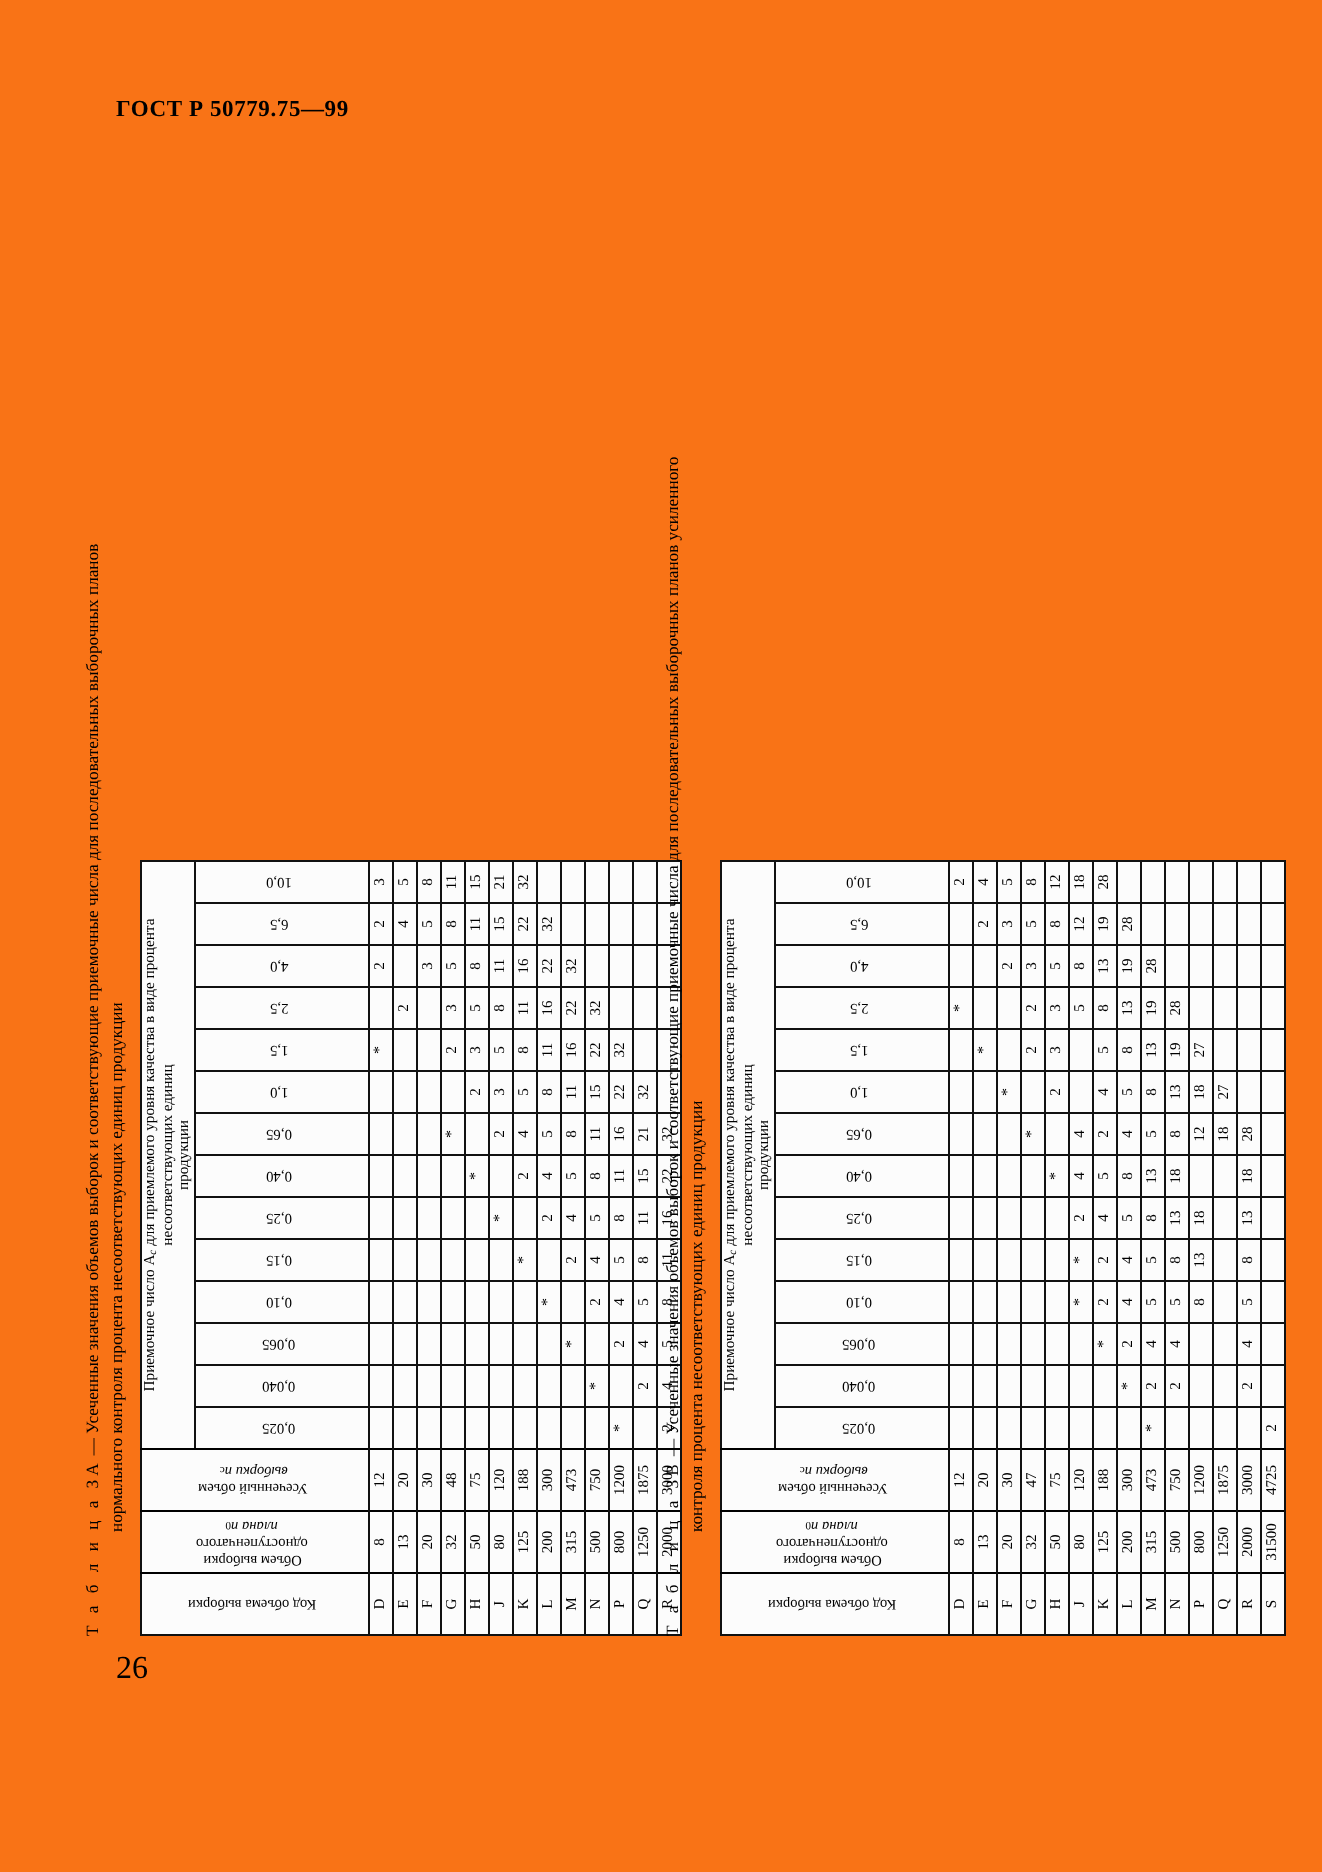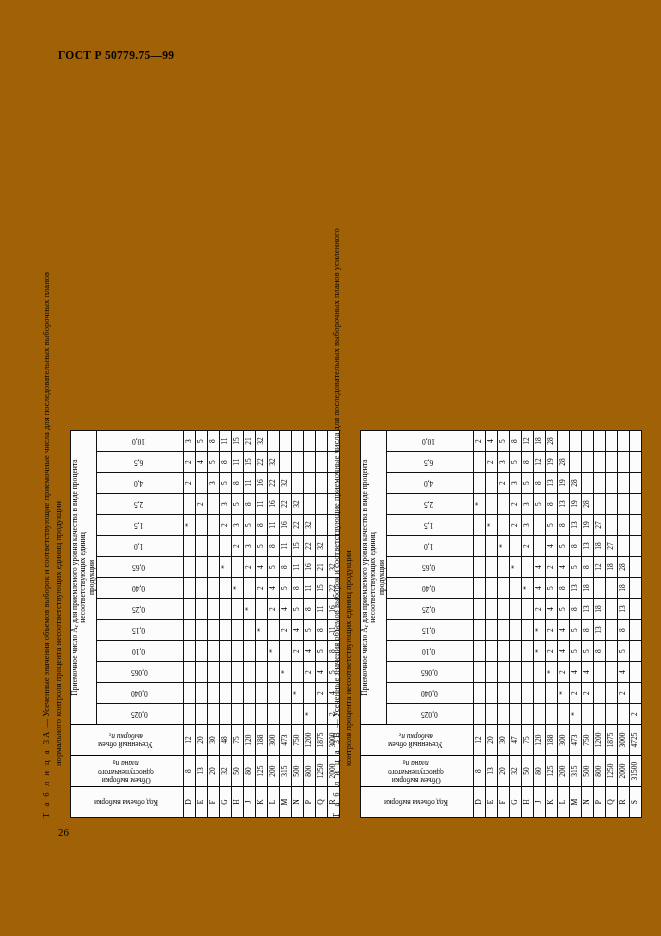--- a/index.html
+++ b/index.html
@@ -12,41 +12,41 @@
     height: 936px;
     position: relative;
     font-family: "Liberation Serif", serif;
     color: #000;
     overflow: hidden;
   }
 
   .page {
     position: absolute;
     inset: 0;
-    background: #a16207;
+    background: #f97316;
   }
 
   
   .doc-header {
     position: absolute;
     left: 58px;
     top: 49px;
     font-family: "Liberation Serif", serif;
     font-size: 11.5px;
     font-weight: bold;
     letter-spacing: .3px;
     white-space: nowrap;
   }
 
   
   .page-number {
     position: absolute;
     left: 58px;
     top: 826px;
-    font-size: 11px;
+    font-size: 16px;
   }
 
   
   .table-block {
     position: absolute;
     transform-origin: top left;
     transform: rotate(-90deg);
   }
   
   #block-3a {

